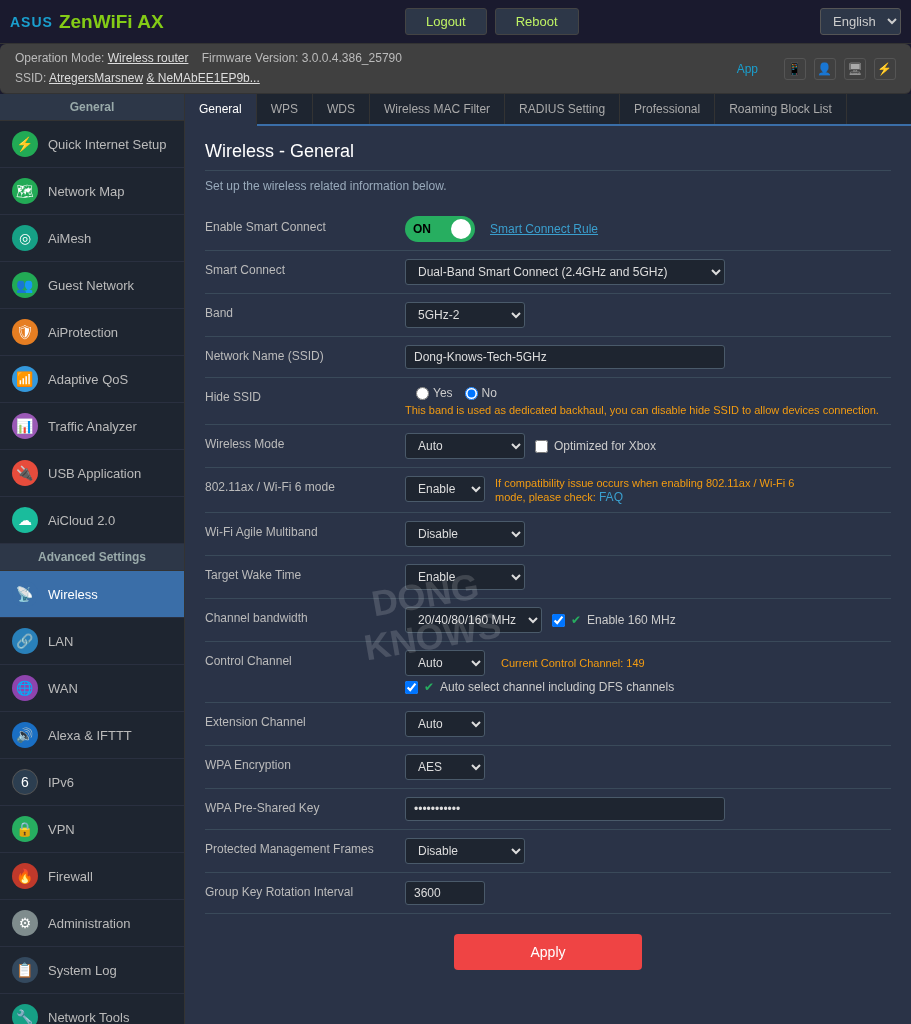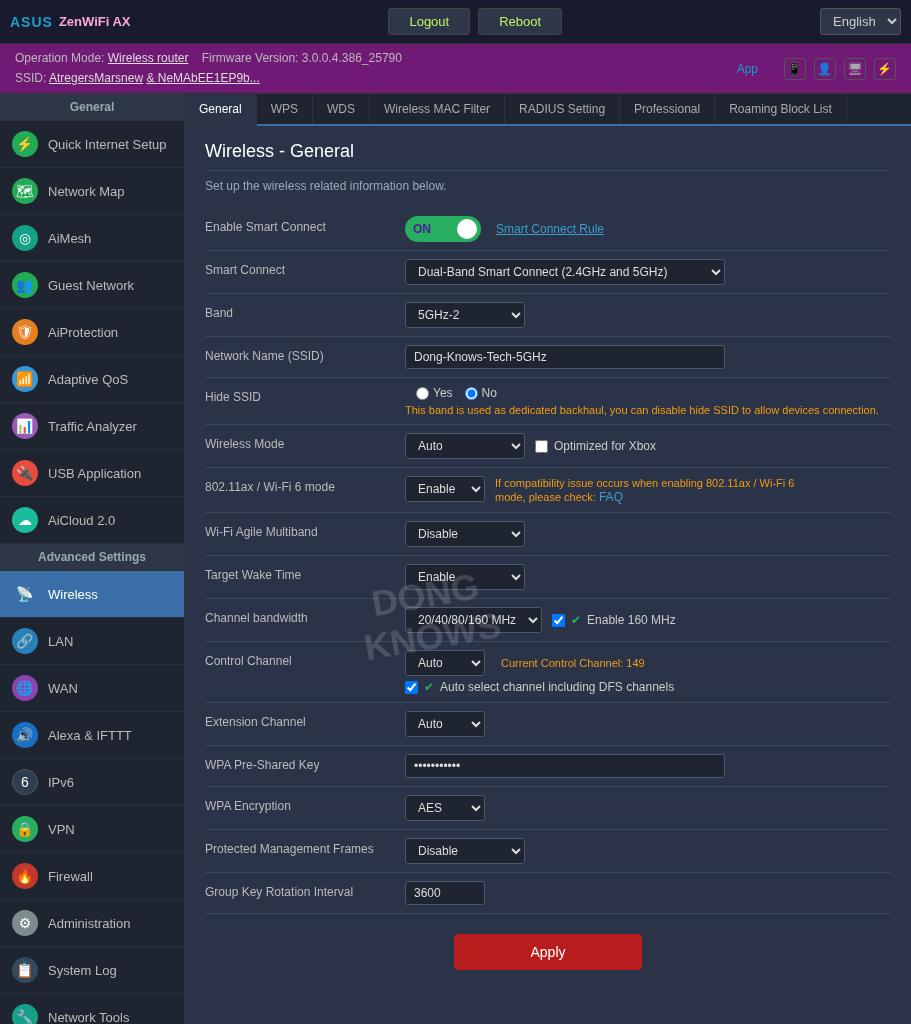--- a/index.html
+++ b/index.html
@@ -27,22 +27,22 @@
       align-items: center;
       gap: 6px;
     }
     .asus-logo {
       color: #1a9fce;
       font-weight: bold;
       font-size: 14px;
       letter-spacing: 1px;
     }
     .product-name {
-      color: #f9a8d4;
-      font-size: 13px;
+      color: #84cc16;
+      font-size: 19px;
       font-weight: bold;
       text-align: center;
     }
     .top-buttons {
       display: flex;
       gap: 8px;
     }
     .top-btn {
       background: #2d3748;
       color: #bef264;
@@ -57,27 +57,28 @@
       color: #ccc;
       border: 1px solid #555;
       padding: 4px 8px;
       border-radius: 3px;
       font-size: 13px;
       cursor: pointer;
     }
 
     
     .info-bar {
-      background: #701a75;
+      background: #404040;
       padding: 4px 15px;
       display: flex;
       justify-content: space-between;
       align-items: center;
       border-bottom: 1px solid #333;
       min-height: 50px;
+      border-radius: 6px;
     }
     .info-bar-left { line-height: 1.6; font-size: 12px; color: #bbb; }
     .info-bar-left .underline { text-decoration: underline; color: #ddd; }
     .info-bar-right {
       display: flex;
       align-items: center;
       gap: 26px;
       color: #1a9fce;
       font-size: 12px;
     }
@@ -217,25 +218,25 @@
       vertical-align: top;
     }
 
     
     .toggle-on {
       display: inline-flex;
       align-items: center;
       background: #27ae60;
       border-radius: 14px;
       padding: 4px 4px;
-      gap: 20px;
+      gap: 14px;
       cursor: pointer;
       font-size: 12px;
       font-weight: bold;
-      color: #4c1d95;
+      color: #000000;
       min-width: 56px;
       height: 26px;
       justify-content: flex-start;
     }
     .toggle-knob {
       background: #fff;
       border-radius: 50%;
       width: 20px; height: 20px;
       margin-left: 2px;
     }
@@ -296,21 +297,21 @@
     
     .status-text { color: #f39c12; font-size: 11px; margin-left: 8px; }
 
     
     .apply-btn-row {
       display: flex;
       justify-content: center;
       padding: 20px 0 10px;
     }
     .apply-btn {
-      background: #b91c1c;
+      background: #ef4444;
       color: #fff;
       border: none;
       padding: 10px 76px;
       font-size: 14px;
       border-radius: 4px;
       cursor: pointer;
     }
     .watermark {
       position: absolute;
       top: 480px;
@@ -616,36 +617,36 @@
           <td class="settings-label">Extension Channel</td>
           <td class="settings-value">
             <select class="form-select">
               <option>Auto</option>
             </select>
           </td>
         </tr>
 
 
         <tr class="settings-row">
-          <td class="settings-label">WPA Pre-Shared Key</td>
-          <td class="settings-value">
-            <input class="form-input" type="password" value="password123" style="">
-          </td>
-        </tr>
-
-        <tr class="settings-row">
           <td class="settings-label">WPA Encryption</td>
           <td class="settings-value">
             <select class="form-select">
               <option>AES</option>
             </select>
           </td>
         </tr>
 
         <tr class="settings-row">
+          <td class="settings-label">WPA Pre-Shared Key</td>
+          <td class="settings-value">
+            <input class="form-input" type="password" value="password123" style="">
+          </td>
+        </tr>
+
+        <tr class="settings-row">
           <td class="settings-label">Protected Management Frames</td>
           <td class="settings-value">
             <select class="form-select form-select-med">
               <option>Disable</option>
             </select>
           </td>
         </tr>
 
         <tr class="settings-row">
           <td class="settings-label">Group Key Rotation Interval</td>

